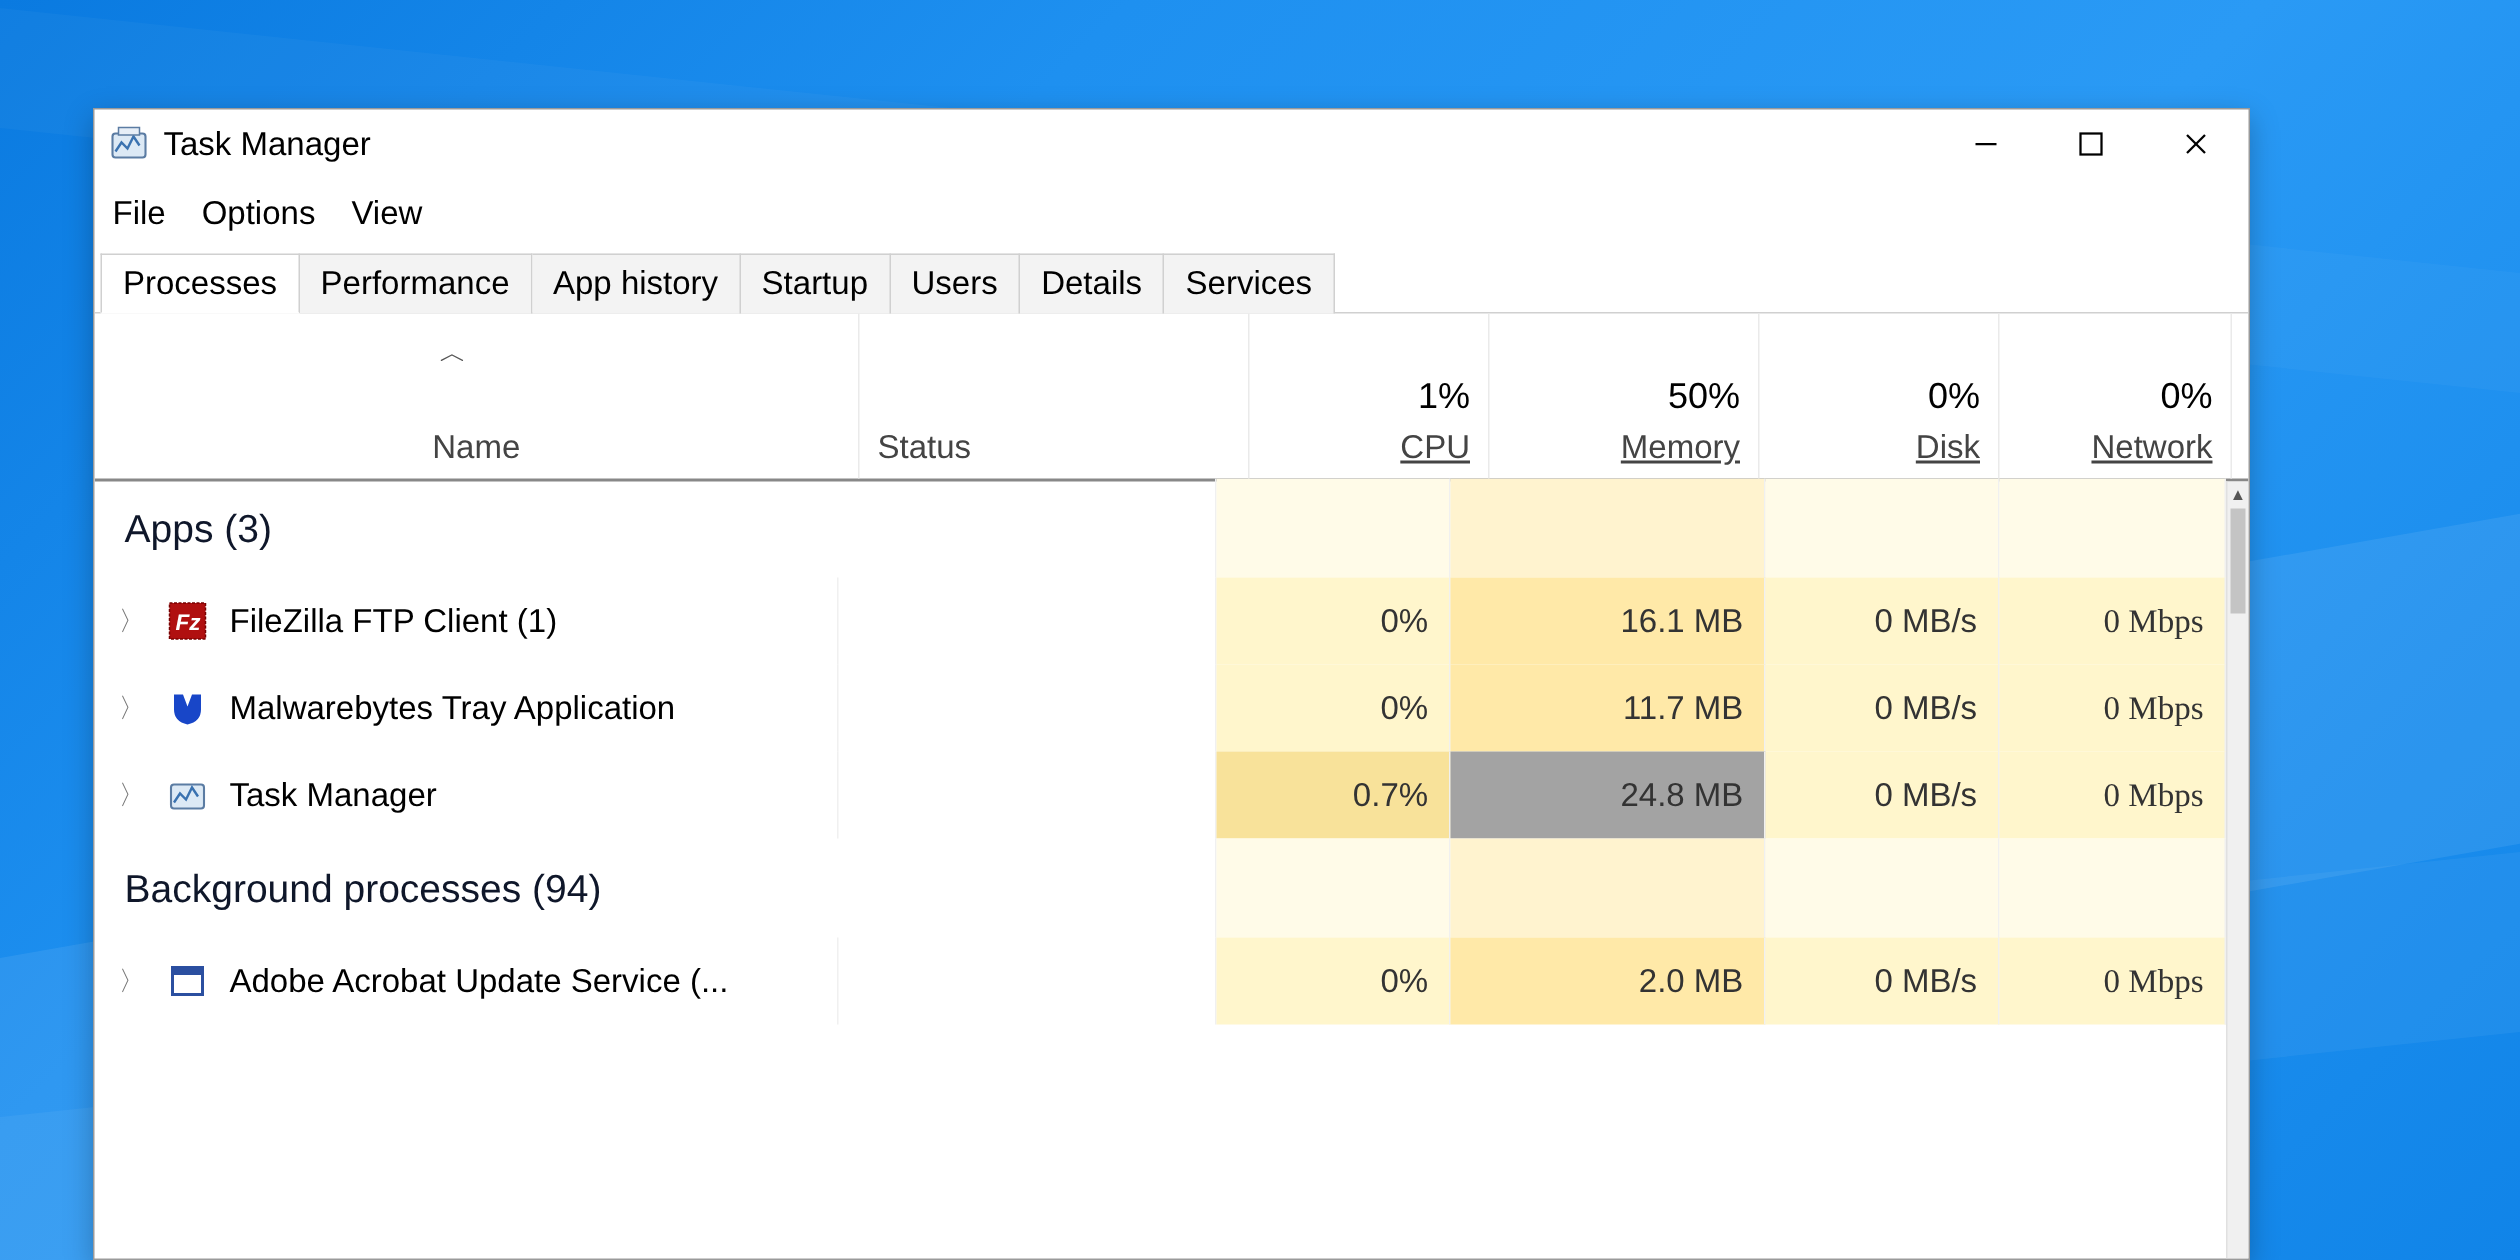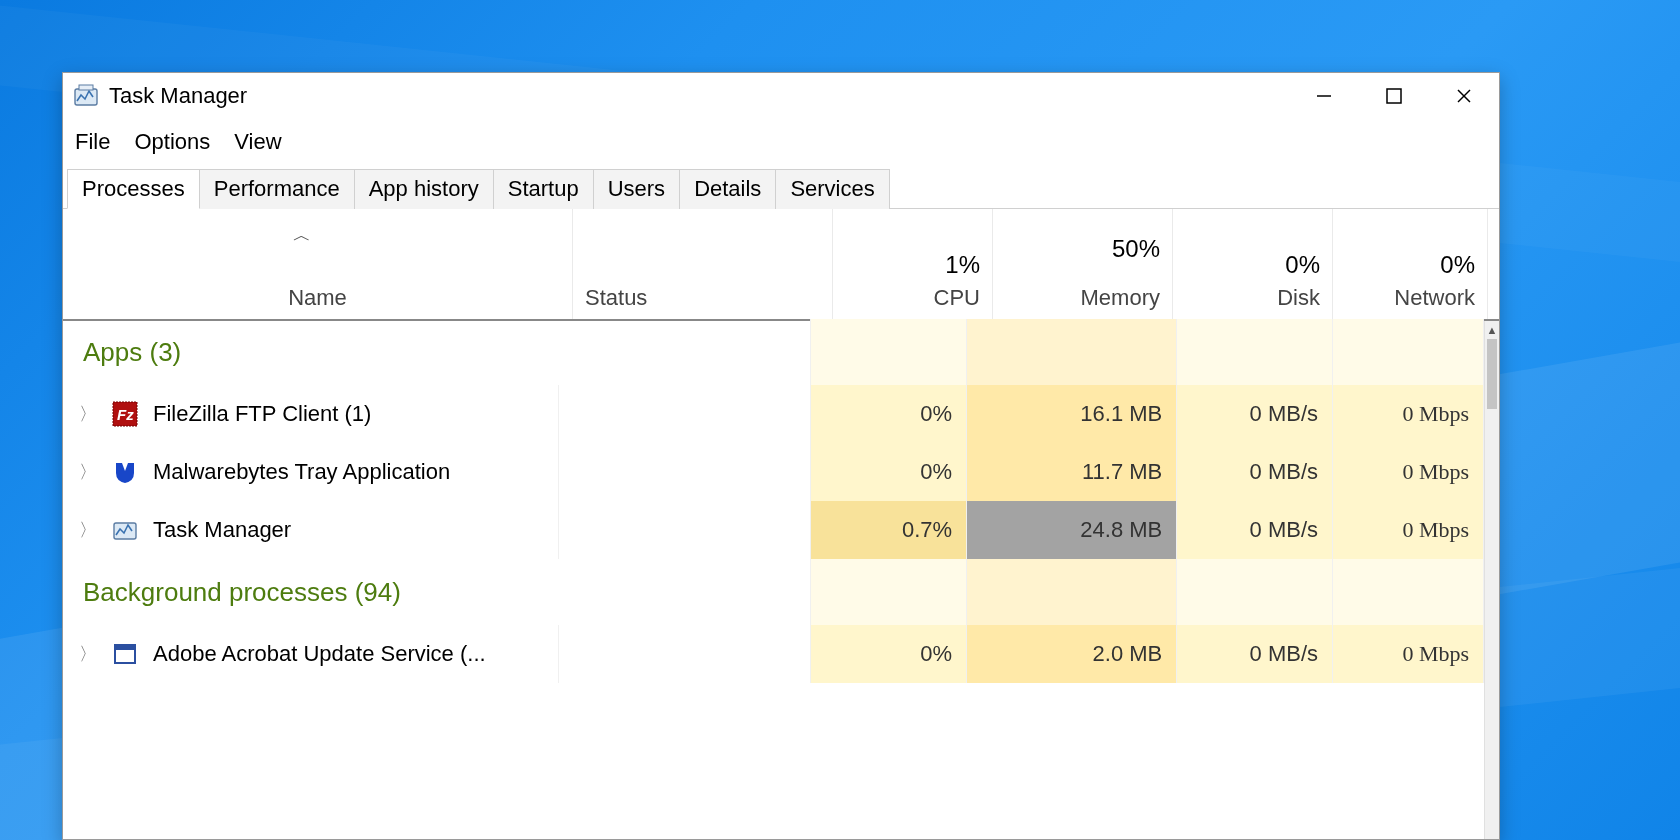--- a/index.html
+++ b/index.html
@@ -63,47 +63,47 @@
     border-bottom:1px solid #ffffff;
     position:relative;
     z-index:2;
   }
 
   
   .table-wrap { flex:1; position:relative; overflow:hidden; }
   .colset { display:flex; border-bottom:2px solid #888; }
   .col { border-right:1px solid #eaeaea; padding:6px 12px 8px 12px; display:flex; flex-direction:column; justify-content:flex-end; height:110px; }
   .col .pct { text-align:right; font-size:24px; color:#000; }
-  .col .lbl { text-align:right; font-size:22px; color:#444; margin-top:6px; }
+  .col .lbl { text-align:right; font-size:22px; color:#444; margin-top:6px;text-decoration:underline; }
   .col-name { width:510px; position:relative; }
   .col-name .sort-caret { position:absolute; left:230px; top:14px; font-size:18px; color:#555; }
   .col-name .lbl-left { text-align:center; font-size:22px; color:#444; margin-top:auto; }
   .col-status { width:260px; }
   .col-status .lbl-left { text-align:left; font-size:22px; color:#444; margin-top:auto; }
   .col-cpu    { width:160px; }
-  .col-memory { width:180px;gap:16px; }
+  .col-memory { width:180px; }
   .col-disk   { width:160px; }
   .col-net    { width:155px; border-right:1px solid #eaeaea; }
 
   
   .rows { position:absolute; top:110px; left:0; right:15px; bottom:0; overflow:hidden; }
   .row { display:flex; height:58px; align-items:stretch; }
   .cell { border-right:1px solid #f0f0f0; display:flex; align-items:center; }
   .cell-name { width:510px; padding-left:16px; gap:14px; font-size:22px; }
   .cell-name .chev { color:#777; font-size:18px; width:18px; display:inline-block; }
   .cell-name .ico { width:28px; height:28px; display:flex; align-items:center; justify-content:center; }
   .cell-status { width:260px; }
   .cell-num { justify-content:flex-end; padding-right:14px; font-size:22px; color:#333; }
   .cell-cpu    { width:160px; background:#fff6cc; }
   .cell-memory { width:216px; background:#ffe9a8; }
   .cell-disk   { width:160px; background:#fff6cc; }
   .cell-net    { width:155px; background:#fff6cc;font-family:Liberation Serif, serif; }
 
   .row.group { height:66px; }
-  .row.group .cell-name { width:770px; font-size:26px; color:#4d7c0f; padding-left:20px; }
+  .row.group .cell-name { width:770px; font-size:26px; color:#0f172a; padding-left:20px; }
   .row.group .cell-cpu, .row.group .cell-disk, .row.group .cell-net { background:#fffbe8; }
   .row.group .cell-memory { background:#fff3cf; }
 
   .row.high-mem .cell-memory { background:#a3a3a3; }
   .row.high-cpu .cell-cpu { background:#f8e29a; }
 
   
   .vscroll { position:absolute; right:0; top:112px; width:15px; bottom:0; background:#f0f0f0; border-left:1px solid #e0e0e0;}
   .vscroll .up { height:18px; display:flex; align-items:center; justify-content:center; font-size:11px; color:#555;}
   .vscroll .thumb { position:absolute; left:2px; right:2px; top:18px; height:70px; background:#c4c4c4; }

